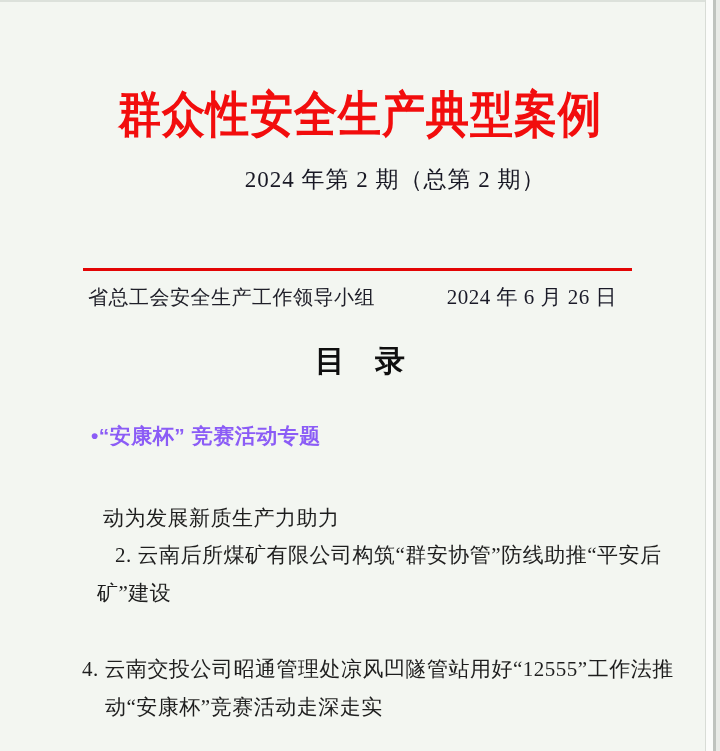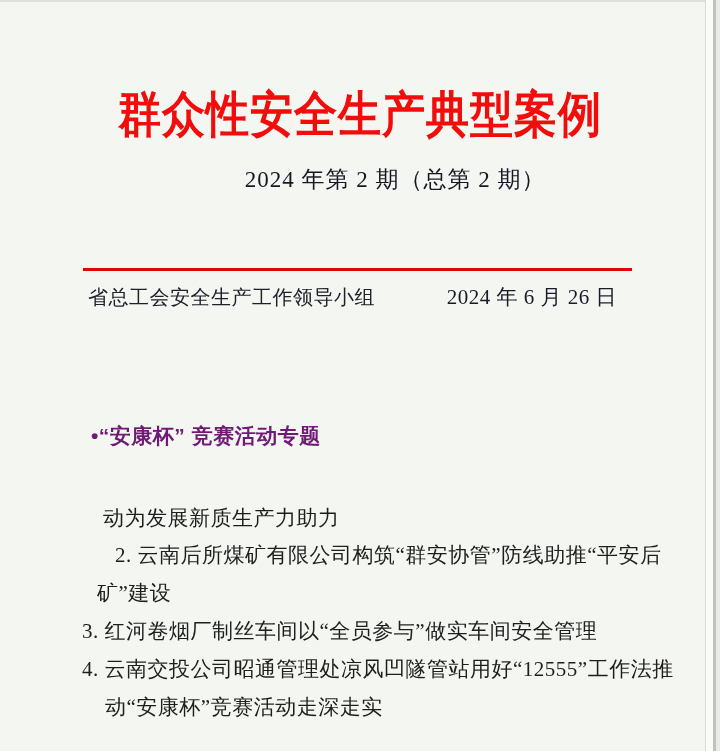--- a/index.html
+++ b/index.html
@@ -49,21 +49,21 @@
   }
   .toc-heading {
     position: absolute; top: 341px; left: 0; width: 720px;
     text-align: center;
     font-size: 30px; font-weight: bold; color: #0f0f0f;
     white-space: pre;
   }
   .toc-section-title {
     position: absolute; left: 91px; top: 422px;
     font-family: "Liberation Sans", sans-serif;
-    font-weight: bold; font-size: 21px; color: #701a75;
+    font-weight: bold; font-size: 21px; color: #8b5cf6;
     letter-spacing: 0.5px;
     white-space: nowrap;
   }
   .toc-line {
     position: absolute;
     font-size: 21px; color: #1e1e1e;
     letter-spacing: 0.5px;
     white-space: nowrap;
   }
   .tl-1 { top: 466px; left: 85px; }
@@ -85,27 +85,27 @@
 
   <div class="issue-line">2024 年第 2 期（总第 2 期）</div>
 
   <div class="masthead-row">
     <span class="issuer">省总工会安全生产工作领导小组</span>
     <span class="pub-date">2024 年 6 月 26 日</span>
   </div>
 
   <div class="red-rule"></div>
 
+  <div class="toc-heading">目　录</div>
 
   <div class="toc-section-title">•“安康杯” 竞赛活动专题</div>
 
   <div class="toc-line tl-2">动为发展新质生产力助力</div>
   <div class="toc-line tl-3">2. 云南后所煤矿有限公司构筑“群安协管”防线助推“平安后</div>
   <div class="toc-line tl-4">矿”建设</div>
-  <div class="toc-line tl-5">3. 红河卷烟厂制丝车间以“全员参与”做实车间安全管理</div>
   <div class="toc-line tl-6">4. 云南交投公司昭通管理处凉风凹隧管站用好“12555”工作法推</div>
   <div class="toc-line tl-7">动“安康杯”竞赛活动走深走实</div>
 
   <div class="edge-faint"></div>
   <div class="edge-white"></div>
   <div class="edge-line"></div>
   <div class="edge-outer"></div>
 
 </div>
 

